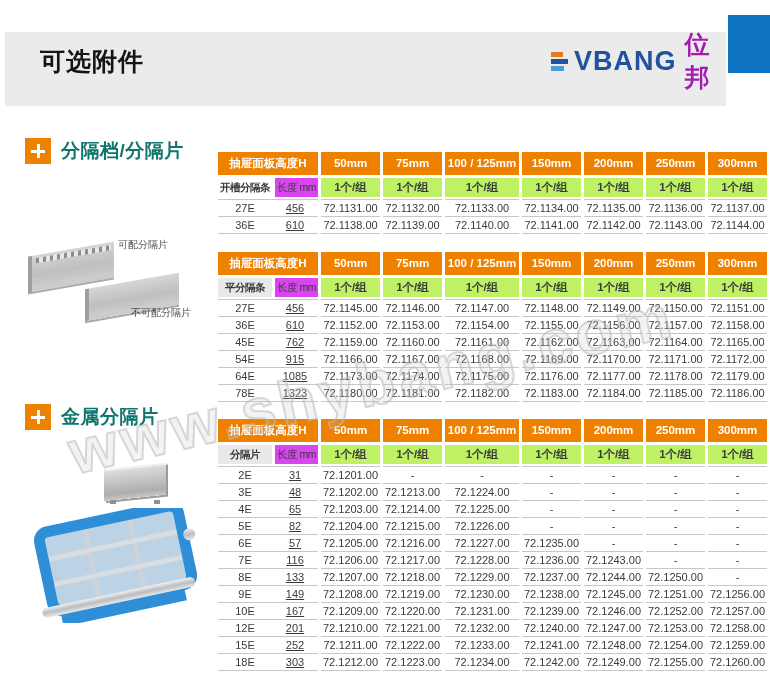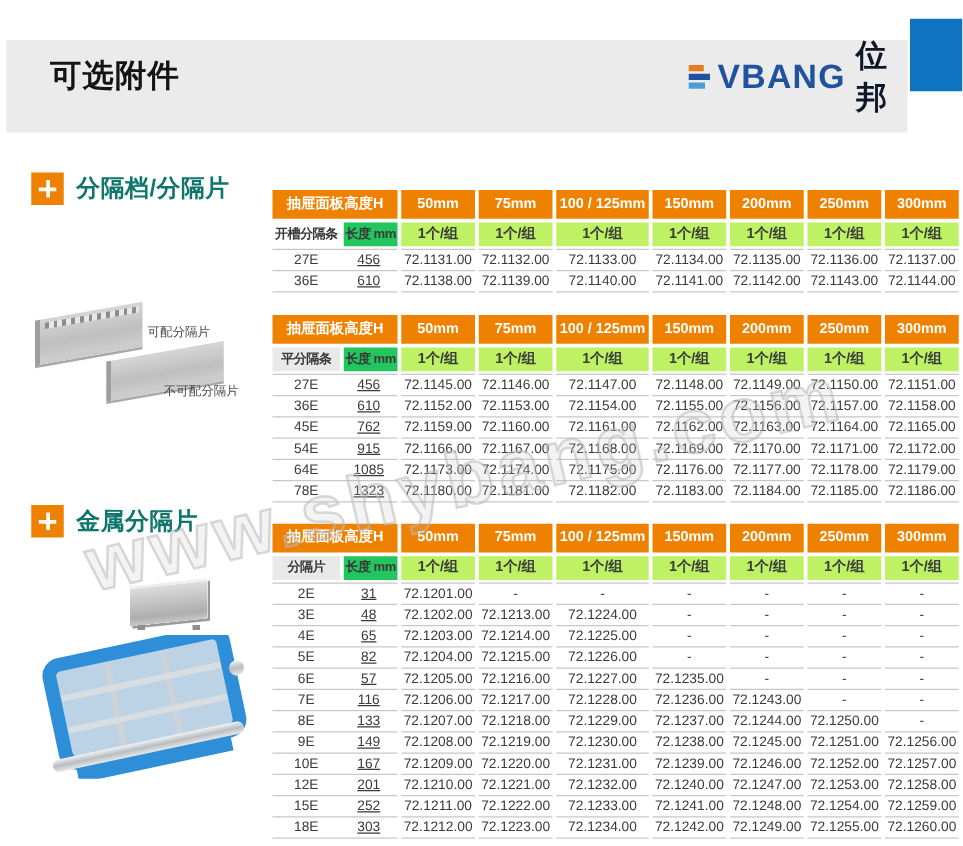--- a/index.html
+++ b/index.html
@@ -11,21 +11,21 @@
   
   .header-bar{position:absolute;left:5px;top:32px;width:721px;height:74px;background:#ebebeb;}
   .page-title{position:absolute;left:35px;top:0;height:58px;line-height:58px;
     font-size:25px;font-weight:bold;color:#141414;letter-spacing:1px;}
   .brand{position:absolute;left:546px;top:0;height:58px;display:flex;align-items:center;gap:6px;}
   .brand-icon{display:flex;flex-direction:column;gap:2px;width:18px;}
   .brand-icon .b1{width:12px;height:5px;background:#e87b1e;}
   .brand-icon .b2{width:17px;height:5px;background:#21529e;}
   .brand-icon .b3{width:13px;height:5px;background:#4e9cd5;}
   .brand-name{font-size:27px;font-weight:800;color:#21529e;letter-spacing:1px;}
-  .brand-cn{font-size:25px;font-weight:bold;color:#0f172a;margin-left:2px;}
+  .brand-cn{font-size:25px;font-weight:bold;color:#a21caf;margin-left:2px;}
   .corner-block{position:absolute;left:728px;top:15px;width:42px;height:58px;background:#0e74c2;}
 
   
   .section-head{position:absolute;display:flex;align-items:center;gap:10px;}
   .plus-box{width:26px;height:26px;background:#ef8100;position:relative;flex:0 0 auto;}
   .plus-box::before{content:"";position:absolute;left:6px;top:11.5px;width:14px;height:3px;background:#fff;}
   .plus-box::after{content:"";position:absolute;left:11.5px;top:6px;width:3px;height:14px;background:#fff;}
   .section-title{font-size:19px;font-weight:bold;color:#0f766e;letter-spacing:0.5px;}
   #sec1{left:25px;top:138px;}
   #sec2{left:25px;top:404px;}
@@ -39,42 +39,42 @@
   #table-2{left:218px;top:403px;}
   .cell{text-align:center;overflow:hidden;white-space:nowrap;}
   .orange{height:23px;line-height:23px;background:#ef8100;color:#ffffff;
     font-size:11.5px;font-weight:bold;margin-bottom:3px;}
   .unitrow{height:19px;line-height:19px;background:#bef264;font-size:11.5px;
     color:#3c3c3c;font-weight:bold;margin-bottom:2px;}
   .combo{display:flex;gap:3px;background:transparent;margin-bottom:2px;}
   .combo .lab{width:54px;height:19px;line-height:19px;background:#e9e9e9;
     font-size:10.5px;font-weight:bold;text-align:center;letter-spacing:-0.5px;}
   .combo .lab.plain{background:transparent;}
-  .combo .len{width:43px;height:19px;line-height:19px;background:#22c55e;
-    font-size:10.5px;font-weight:bold;text-align:center;letter-spacing:-0.5px;}
+  .combo .len{width:43px;height:19px;line-height:19px;background:#d946ef;
+    font-size:10.5px;font-weight:normal;text-align:center;letter-spacing:-0.5px;}
   .data{height:16px;line-height:16px;font-size:11px;color:#3a3a3a;
     border-bottom:1px solid #c7c7c7;}
   .data.first{border-top:1px solid #c7c7c7;}
   .combo-data{display:flex;border-bottom:1px solid #c7c7c7;height:16px;}
   .combo-data.first{border-top:1px solid #c7c7c7;}
   .combo-data .sz{width:54px;line-height:16px;font-size:11px;text-align:center;}
   .combo-data .ln{width:46px;line-height:16px;font-size:11px;text-align:center;text-decoration:underline;}
 
   
   .img-rails{position:absolute;left:25px;top:235px;width:195px;height:100px;}
   .rail{position:absolute;transform:skewY(-10deg);
     background:linear-gradient(180deg,#d6d6d6 0%,#bfbfbf 55%,#d0d0d0 100%);
     border-left:4px solid #9e9e9e;box-shadow:0 2px 0 #a8a8a8;}
   .rail.slotted{left:3px;top:14px;width:82px;height:36px;}
   .rail.slotted .slots{position:absolute;left:4px;right:3px;top:3px;height:5px;
     background:repeating-linear-gradient(90deg,#8c8c8c 0 3px,#e8e8e8 3px 7px);}
   .rail.plainrail{left:60px;top:46px;width:90px;height:32px;}
   .rail .base{position:absolute;left:0;right:0;bottom:0;height:6px;background:#cccccc;}
   .rail-label{position:absolute;font-size:10px;color:#4a4a4a;white-space:nowrap;}
-  .rail-label.l1{left:93px;top:24px;}
+  .rail-label.l1{left:93px;top:3px;}
   .rail-label.l2{left:106px;top:71px;}
 
   .img-sheet{position:absolute;left:104px;top:464px;width:70px;height:42px;}
   .sheet-face{position:absolute;left:0;top:2px;width:62px;height:30px;
     transform:skewY(-6deg);
     background:linear-gradient(180deg,#dcdcdc 0%,#aeaeae 80%,#c8c8c8 100%);
     border-top:2px solid #efefef;box-shadow:2px 2px 0 #9a9a9a;}
   .sheet-foot{position:absolute;bottom:2px;width:6px;height:4px;background:#8f8f8f;}
   .sheet-foot.f1{left:6px;}
   .sheet-foot.f2{left:50px;}

